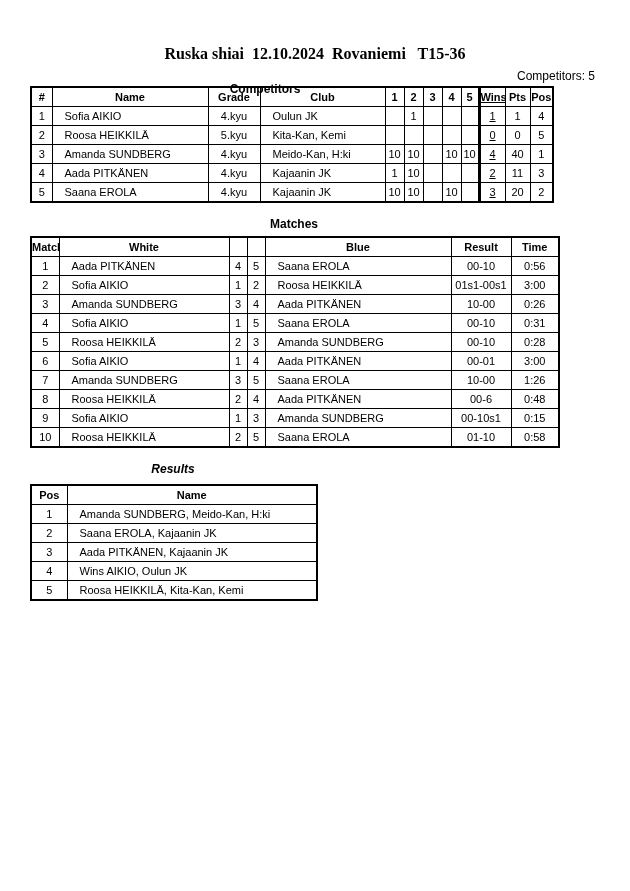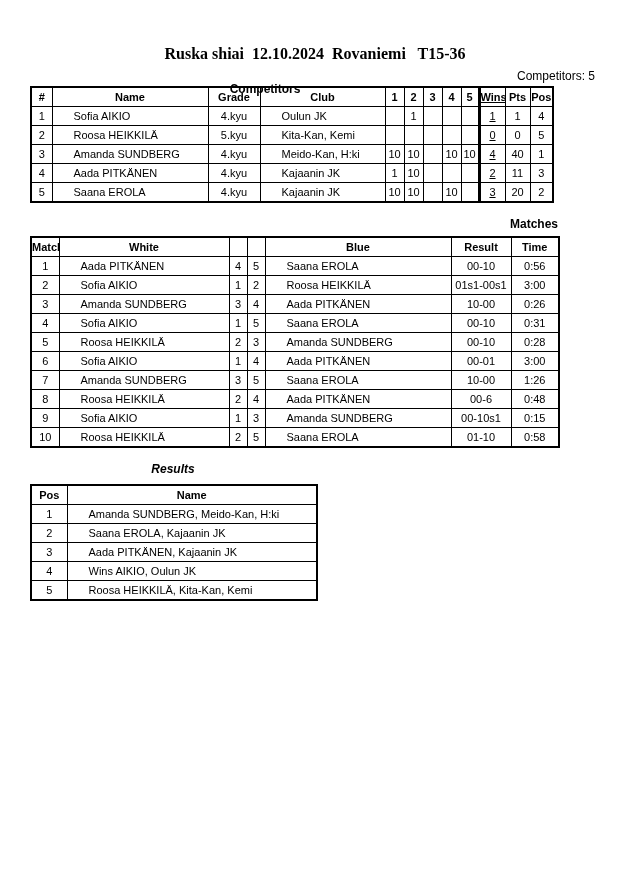--- a/index.html
+++ b/index.html
@@ -3,26 +3,26 @@
 <meta charset="utf-8">
 <style>
   html,body{margin:0;padding:0;}
   body{width:630px;height:891px;background:#fff;color:#000;font-family:"Liberation Sans",sans-serif;overflow:hidden;}
   .page{position:relative;width:630px;height:891px;}
   .page-title{margin:0;padding-top:45px;text-align:center;font-family:"Liberation Serif",serif;font-size:16px;font-weight:bold;white-space:pre;}
   .section-head{font-size:12px;font-weight:bold;text-align:center;}
   .comp-row{position:relative;margin-top:3px;height:15px;}
   .comp-row .section-head{position:absolute;left:40px;top:0;width:450px;margin-top:16px;}
   .comp-count{position:absolute;right:35px;top:3px;font-size:12px;}
-  .matches-head{margin:14px 0 0 30px;width:528px;text-align:right;}
+  .matches-head{margin:14px 0 0 30px;width:528px;}
   .results-head{margin:14px 0 8px 30px;width:286px;font-style:italic;}
   table{border-collapse:collapse;margin:5px 0 0 30px;font-size:11px;border:2px solid #000;}
   td,th{border:1px solid #000;height:18px;padding:0;text-align:center;overflow:hidden;white-space:nowrap;}
   th{font-weight:bold;}
-  .l{text-align:left;padding-left:21px;}
+  .l{text-align:left;padding-left:12px;}
   .sep{border-left:3px solid #000;text-decoration:underline;}
   .competitors{width:522px;table-layout:fixed;}
   .matches{width:528px;table-layout:fixed;}
   .results{width:286px;table-layout:fixed;}
 </style>
 </head>
 <body>
 
 <div class="page">
 

